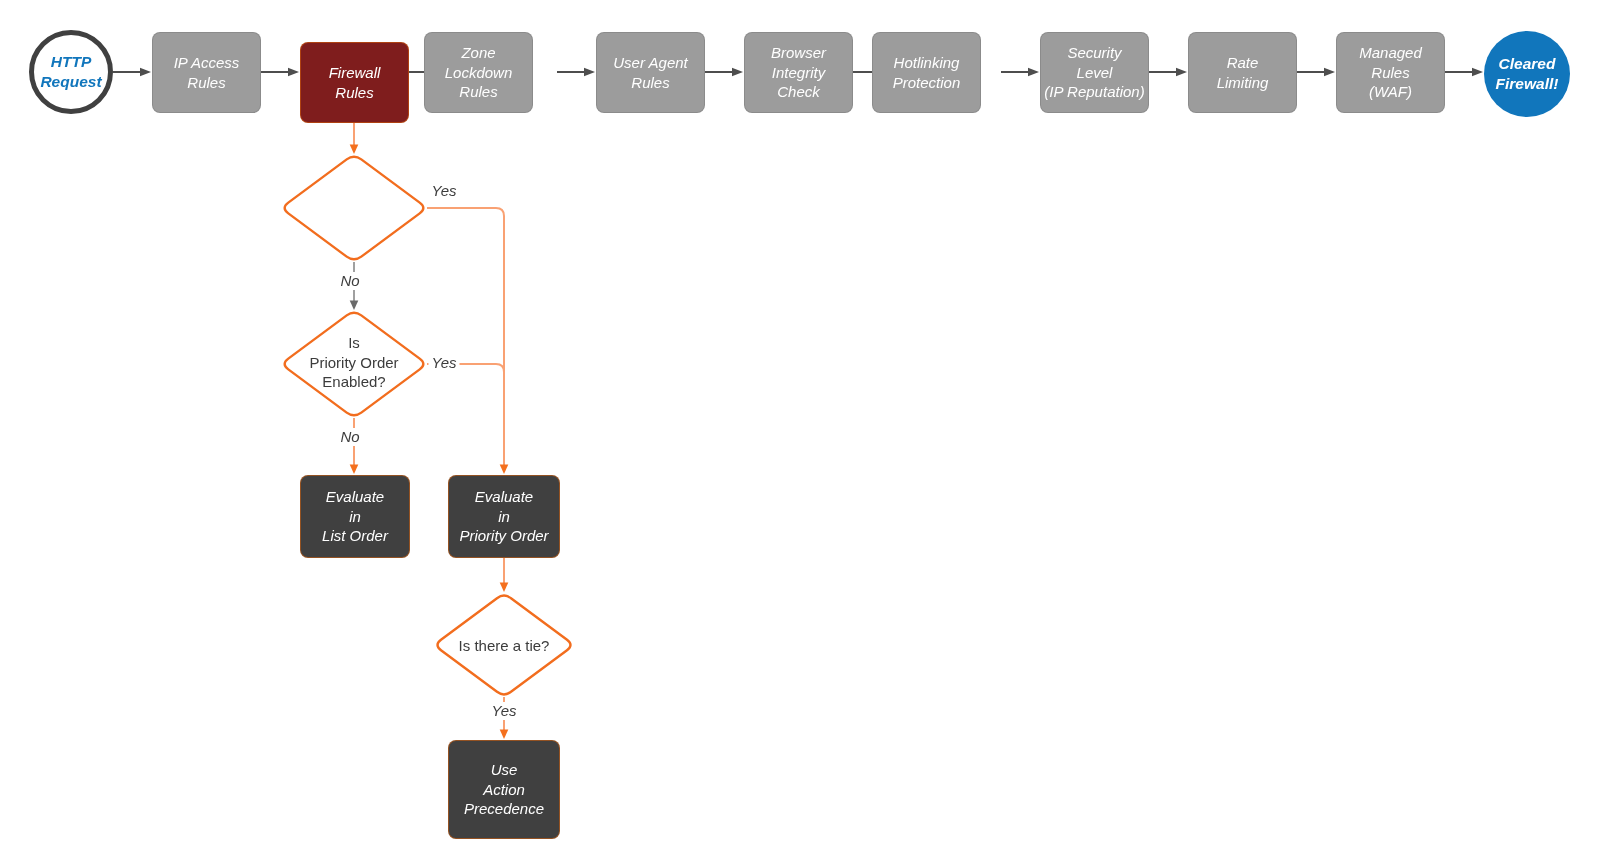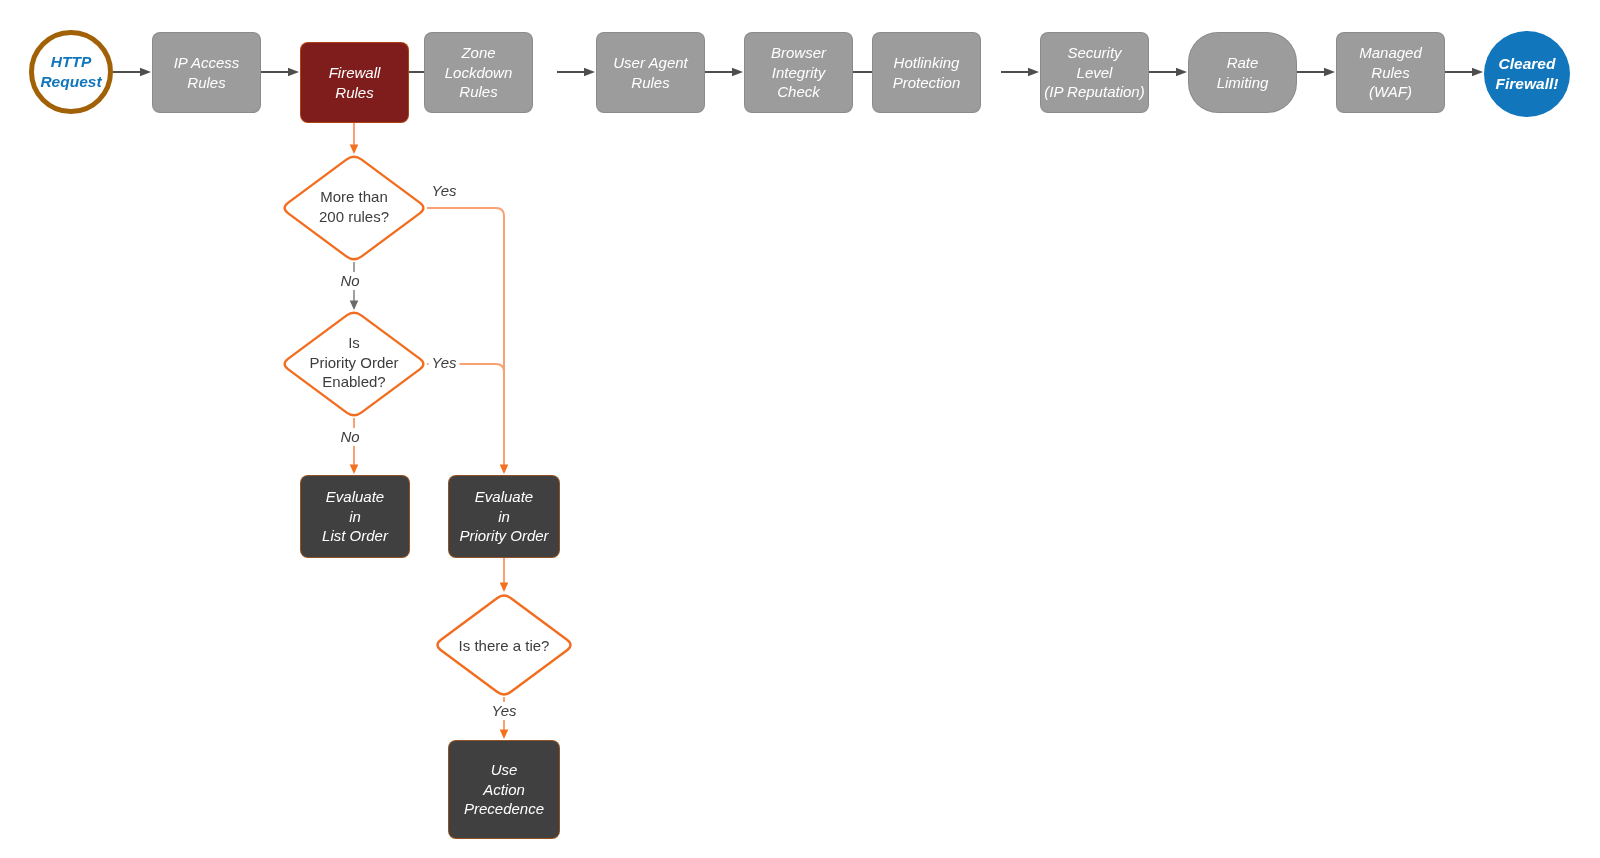--- a/index.html
+++ b/index.html
@@ -34,21 +34,21 @@
   .circle {
     border-radius: 50%;
     font-size: 15.5px;
     font-weight: bold;
     font-style: italic;
     line-height: 1.28;
   }
   .circle.start {
     left: 29px; top: 30px; width: 84px; height: 84px;
     background: #ffffff;
-    border: 5px solid #a16207;
+    border: 5px solid #404040;
     color: #1176BC;
   }
   .circle.end {
     left: 1484px; top: 31px; width: 86px; height: 86px;
     background: #1176BC;
     color: #ffffff;
   }
 
   
   .step {
@@ -61,21 +61,21 @@
     font-size: 15px;
     line-height: 1.32;
   }
   .step.highlight {
     background: #7f1d1d;
     border-color: rgba(216,96,10,0.55);
     margin-top: 10px;
   }
   .c1 { left: 152px; } .c2 { left: 300px; } .c3 { left: 424px; }
   .c4 { left: 596px; } .c5 { left: 744px; } .c6 { left: 872px; }
-  .c7 { left: 1040px; } .c8 { left: 1188px; border-radius: 30px; } .c9 { left: 1336px; }
+  .c7 { left: 1040px; } .c8 { left: 1188px; } .c9 { left: 1336px; }
 
   
   .obox {
     background: #404040;
     border: 1px solid rgba(216,96,10,0.55);
     border-radius: 8px;
     color: #ffffff;
     font-style: italic;
     font-size: 15px;
     line-height: 1.32;
@@ -239,22 +239,20 @@
   <div class="node step c8">
     <span data-bind="flow.steps.7.label">Rate
 Limiting</span>
   </div>
   <div class="node step c9">
     <span data-bind="flow.steps.8.label">Managed
 Rules
 (WAF)</span>
   </div>
 
-  <div class="dtext d1" data-bind="firewall_branch.decision_rule_count.label">More than
-200 rules?</div>
   <div class="dtext d2" data-bind="firewall_branch.decision_priority_order.label">Is
 Priority Order
 Enabled?</div>
   <div class="dtext d3" data-bind="firewall_branch.decision_tie.label">Is there a tie?</div>
 
   <div class="node obox list">
     <span data-bind="firewall_branch.evaluate_list_order.label">Evaluate
 in
 List Order</span>
   </div>

